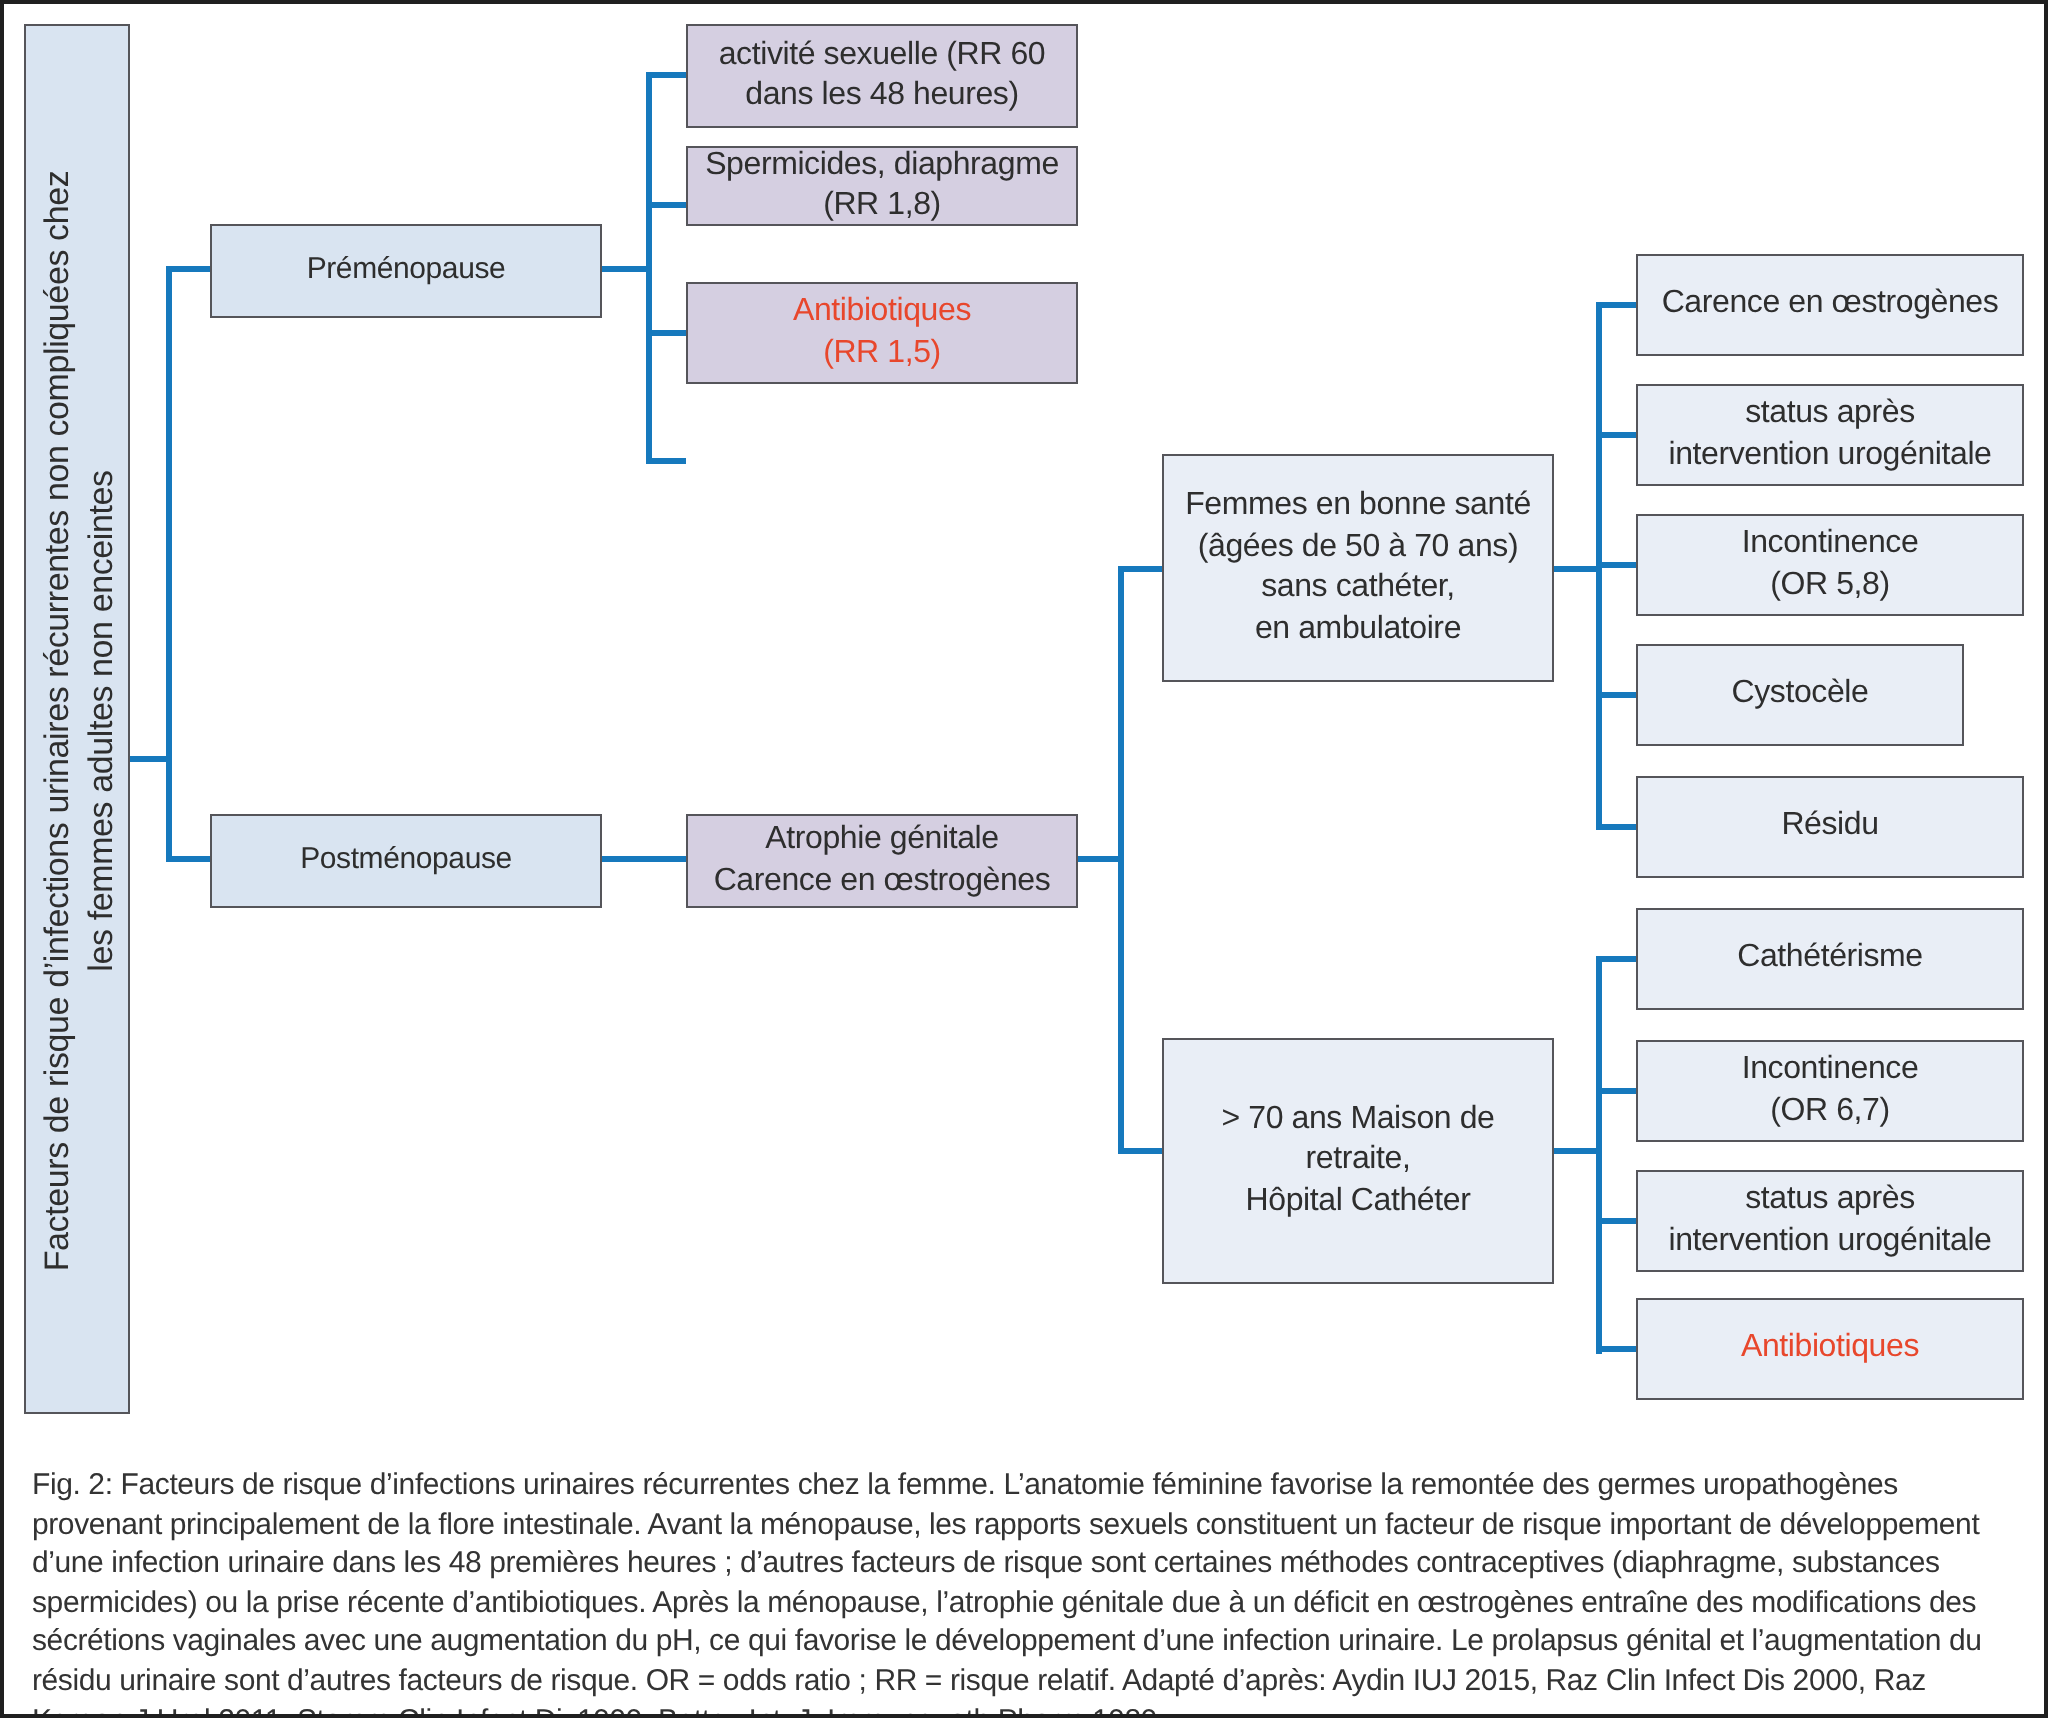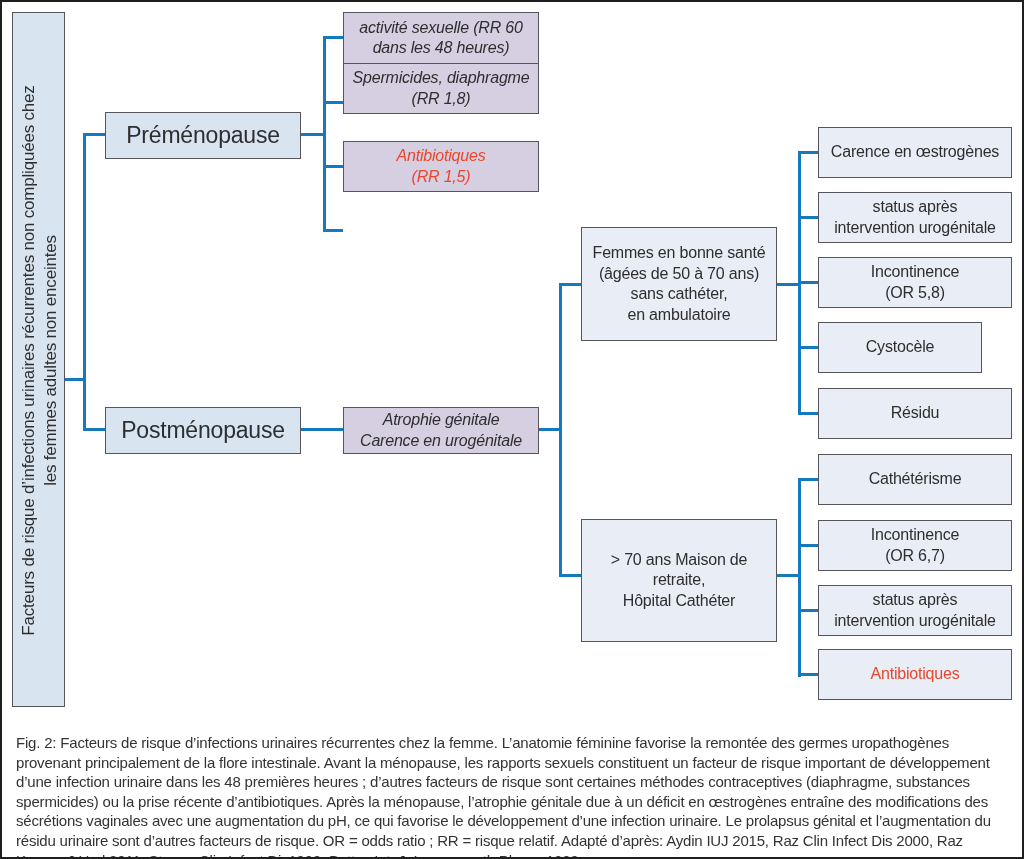--- a/index.html
+++ b/index.html
@@ -18,34 +18,34 @@
     border:1.5px solid #55555a;
     display:flex;align-items:center;justify-content:center;
     text-align:center;
     white-space:pre-line;
     font-size:16px;line-height:20.5px;
     letter-spacing:-0.2px;
     color:#2e2e2e;
   }
   .blue{background:#d9e4f1;}
   .light{background:#e9eef6;}
-  .lav{background:#d5cfe1;font-style:italic;}
+  .lav{background:#d5cfe1;}
   .red{color:#e8472c;}
   .conn{position:absolute;background:#1679bd;}
   .vwrap{position:absolute;left:10px;top:10px;width:53px;height:695px;}
   .vtext{
     position:absolute;
     left:-321px;top:321px;
     width:695px;height:53px;
     transform:rotate(-90deg);
     display:flex;align-items:center;justify-content:center;
     text-align:center;white-space:pre-line;
     font-size:17px;line-height:22px;letter-spacing:-0.2px;color:#2e2e2e;
   }
-  .bigfont{font-size:23px;}
+  .bigfont{font-size:15px;}
   #caption{
     position:absolute;left:14px;top:716px;width:997px;
     font-size:15px;line-height:19.6px;letter-spacing:-0.2px;
     color:#333333;text-align:left;
   }
   .cap-label{font-weight:normal;margin-right:4px;}
 </style>
 </head>
 <body>
 
@@ -87,27 +87,27 @@
   <div class="node blue vwrap">
     <div class="vtext">Facteurs de risque d’infections urinaires récurrentes non compliquées chez
 les femmes adultes non enceintes</div>
   </div>
 
   <div class="node blue bigfont" style="left:103px;top:110px;width:196px;height:47px">Préménopause</div>
   <div class="node blue bigfont" style="left:103px;top:405px;width:196px;height:47px">Postménopause</div>
 
   <div class="node lav" style="left:341px;top:10px;width:196px;height:52px">activité sexuelle (RR 60
 dans les 48 heures)</div>
-  <div class="node lav" style="left:341px;top:61px;width:196px;height:51px">Spermicides, diaphragme
+  <div class="node lav" style="left:341px;top:71px;width:196px;height:40px">Spermicides, diaphragme
 (RR 1,8)</div>
   <div class="node lav red" style="left:341px;top:139px;width:196px;height:51px">Antibiotiques
 (RR 1,5)</div>
 
   <div class="node lav" style="left:341px;top:405px;width:196px;height:47px">Atrophie génitale
-Carence en urogénitale</div>
+Carence en œstrogènes</div>
   <div class="node light" style="left:579px;top:225px;width:196px;height:114px">Femmes en bonne santé
 (âgées de 50 à 70 ans)
 sans cathéter,
 en ambulatoire</div>
   <div class="node light" style="left:579px;top:517px;width:196px;height:123px">&gt; 70 ans Maison de
 retraite,
 Hôpital Cathéter</div>
 
   <div class="node light" style="left:816px;top:125px;width:194px;height:51px">Carence en œstrogènes</div>
   <div class="node light" style="left:816px;top:190px;width:194px;height:51px">status après

